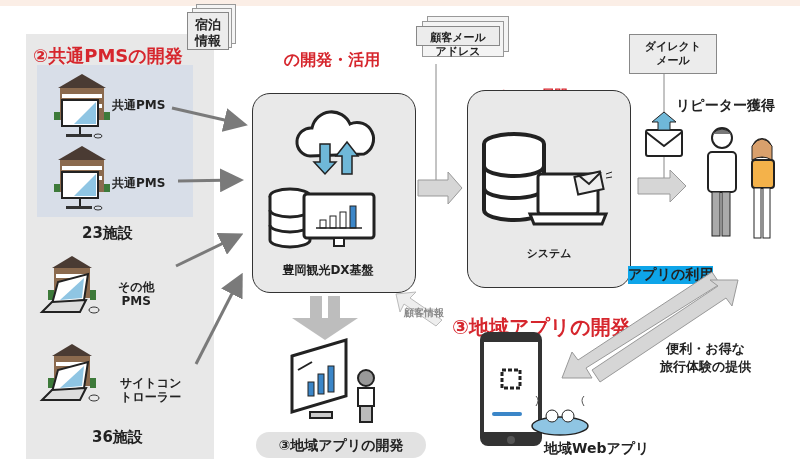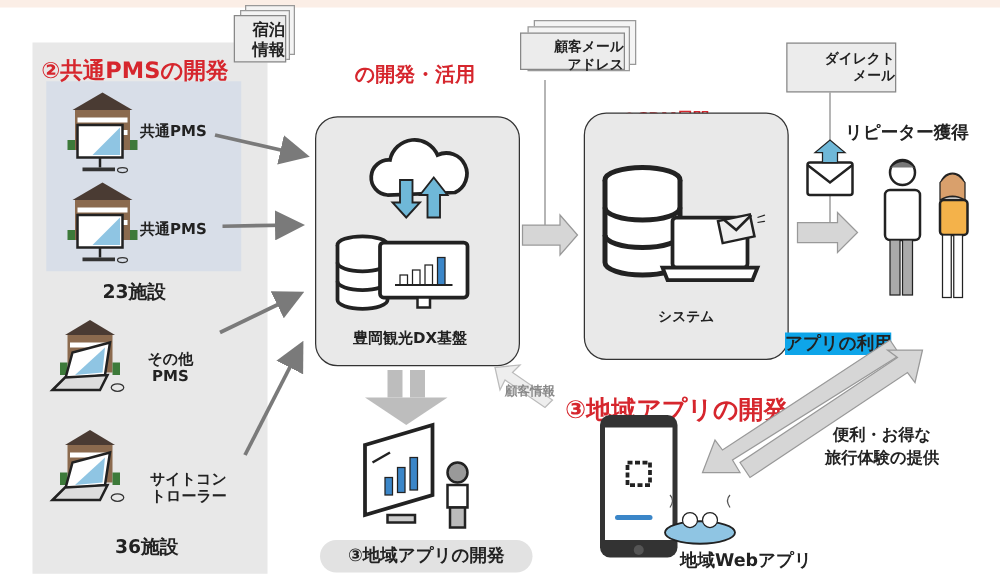--- a/index.html
+++ b/index.html
@@ -4,21 +4,21 @@
 <style>
   * { box-sizing: border-box; margin: 0; padding: 0; }
   body { width: 800px; height: 463px; background: #ffffff; position: relative; overflow: hidden;
          font-family: "DejaVu Sans", "Liberation Sans", sans-serif; color: #222; }
   .topbar { position: absolute; left: 0; top: 0; width: 800px; height: 6px; background: #fbeee6; }
   .abs { position: absolute; }
   .red { color: #d6262d; font-weight: bold; }
   .left-outer { left: 26px; top: 34px; width: 188px; height: 425px; background: #e8e8e8; }
   .left-inner { left: 37px; top: 65px; width: 156px; height: 152px; background: #d8dee8; }
   .panel { background: #e9e9e9; border: 1.5px solid #333; border-radius: 18px; }
-  .doc { background: #ececec; border: 1px solid #888; font-size: 11px; font-weight: bold; text-align: right; line-height: 14px; }
+  .doc { background: #ececec; border: 1px solid #888; font-size: 11px; font-weight: bold; text-align: center; line-height: 14px; }
   .doc-back { background: #f4f4f4; border: 1px solid #999; }
   .label { font-size: 11px; font-weight: bold; text-align: center; line-height: 14px; }
   .pill { background: #e2e2e2; border-radius: 14px; font-size: 14px; font-weight: bold; text-align: center; }
   svg { position: absolute; overflow: visible; }
 </style>
 </head>
 <body>
 
 <div class="topbar"></div>
 
@@ -77,21 +77,21 @@
   <polygon points="14,16 34,4 54,16" fill="#4a3b33"></polygon>
   <rect x="16" y="16" width="36" height="30" fill="#8b6a4e"></rect>
   <rect x="18" y="22" width="32" height="4" fill="#fff"></rect>
   <rect x="10" y="38" width="6" height="10" fill="#3d7a3a"></rect>
     <rect x="52" y="38" width="6" height="10" fill="#3d7a3a"></rect>
   <polygon points="14,52 20,30 50,22 46,48" fill="#fff" stroke="#222" stroke-width="2"></polygon>
   <polygon points="22,48 46,26 44,46" fill="#8fc5e3"></polygon>
   <polygon points="4,60 14,50 48,48 42,60" fill="#ddd" stroke="#222" stroke-width="2"></polygon>
   <ellipse cx="56" cy="58" rx="5" ry="3" fill="none" stroke="#333"></ellipse>
 </svg>
-<div class="abs label" style="left:120px;top:376px;font-size:12px;text-align:right;">
+<div class="abs label" style="left:120px;top:376px;font-size:12px;text-align:center;">
   <div>サイトコン</div>
   <div>トローラー</div>
 </div>
 <div class="abs" style="left:92px;top:428px;font-size:15px;font-weight:bold;">36施設</div>
 
 <svg style="left:0;top:0;" width="800" height="463">
   <defs>
     <marker id="ah" markerWidth="8" markerHeight="8" refX="6" refY="4" orient="auto">
       <polygon points="0,0 8,4 0,8" fill="#7a7a7a"></polygon>
     </marker>
@@ -145,21 +145,21 @@
   <rect x="38" y="26" width="6" height="26" fill="#3b86c8" stroke="#222"></rect>
   <rect x="20" y="72" width="22" height="6" fill="#ccc" stroke="#222" stroke-width="2"></rect>
   <circle cx="76" cy="38" r="8" fill="#999" stroke="#222" stroke-width="2"></circle>
   <rect x="68" y="48" width="16" height="18" fill="#fff" stroke="#222" stroke-width="2"></rect>
   <rect x="70" y="66" width="12" height="16" fill="#bbb" stroke="#222" stroke-width="2"></rect>
 </svg>
 <div class="abs pill" style="left:256px;top:432px;width:170px;height:26px;line-height:26px;">③地域アプリの開発</div>
 
 <div class="abs doc-back" style="left:427px;top:16px;width:82px;height:36px;"></div>
 <div class="abs doc-back" style="left:422px;top:21px;width:82px;height:36px;"></div>
-<div class="abs doc" style="left:416px;top:26px;width:84px;height:30px;padding-top:4px;">
+<div class="abs doc" style="left:416px;top:26px;width:84px;height:20px;padding-top:4px;">
   <div>顧客メール</div>
   <div>アドレス</div>
 </div>
 <svg style="left:418px;top:60px;" width="50" height="150" viewBox="0 0 50 150">
   <line x1="18" y1="4" x2="18" y2="128" stroke="#888" stroke-width="1"></line>
   <polygon points="0,120 30,120 30,112 44,128 30,144 30,136 0,136" fill="#d6d6d6" stroke="#999"></polygon>
 </svg>
 
 <div class="abs red" style="left:498px;top:70px;font-size:13px;margin-top:16px;">②CRM展開</div>
 <div class="abs panel" style="left:467px;top:90px;width:164px;height:198px;"></div>

